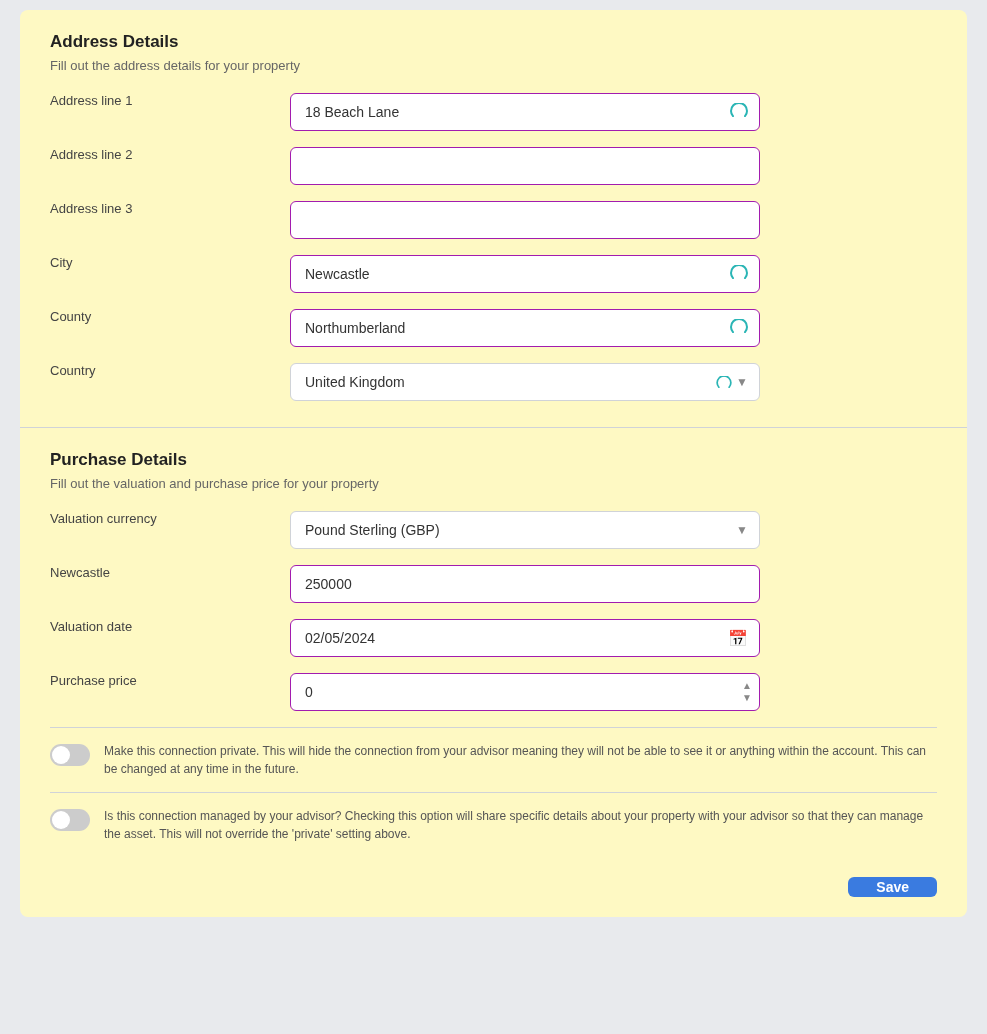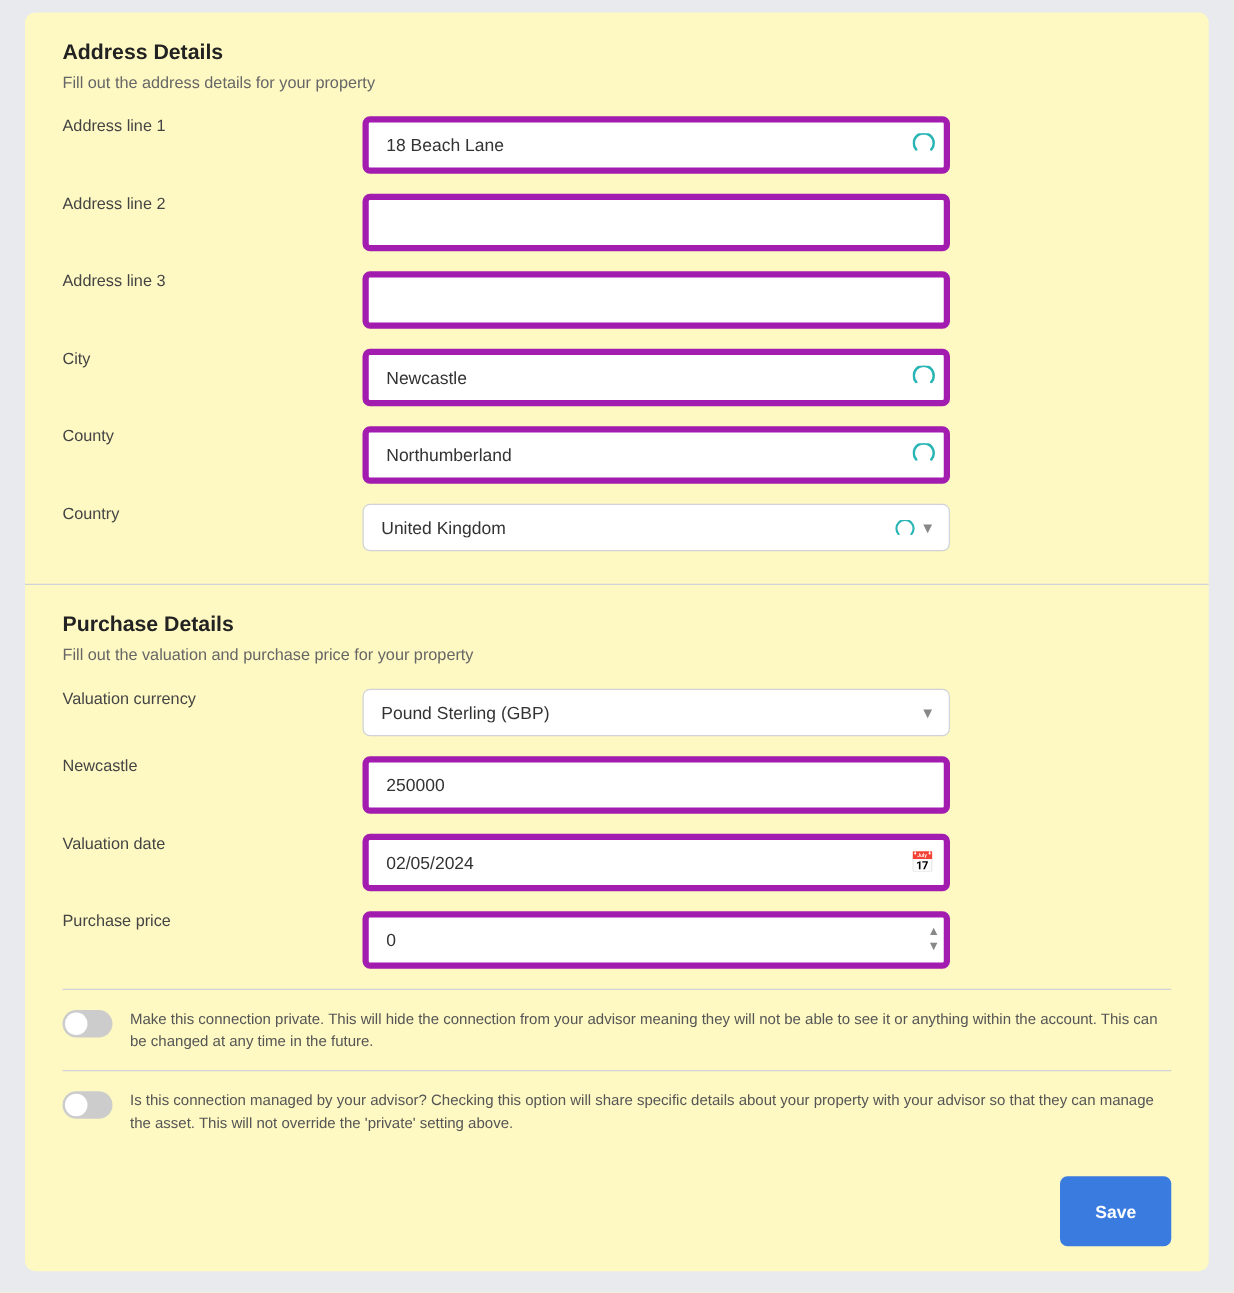--- a/index.html
+++ b/index.html
@@ -37,21 +37,21 @@
       color: #444;
       flex-shrink: 0;
     }
     .form-input-wrap {
       flex: 1;
       max-width: 470px;
     }
     .form-input {
       width: 100%;
       padding: 10px 14px;
-      border: 5px solid #a21caf;
+      border: 1px solid #a21caf;
       border-radius: 6px;
       font-size: 14px;
       color: #333;
       background: #fff;
       outline: none;
       position: relative;
     }
     .input-with-icon {
       position: relative;
     }
@@ -162,21 +162,21 @@
     .toggle-text {
       font-size: 12px;
       color: #555;
       line-height: 1.5;
     }
     .save-btn {
       background: #3a7be0;
       color: #fff;
       border: none;
       border-radius: 6px;
-      padding: 20px 28px;
+      padding: 2px 28px;
       font-size: 14px;
       font-weight: 600;
       cursor: pointer;
     }
     .main-card {
       background: #fef9c3;
       border-radius: 8px;
       overflow: hidden;
       margin-top: 10px;
     }

